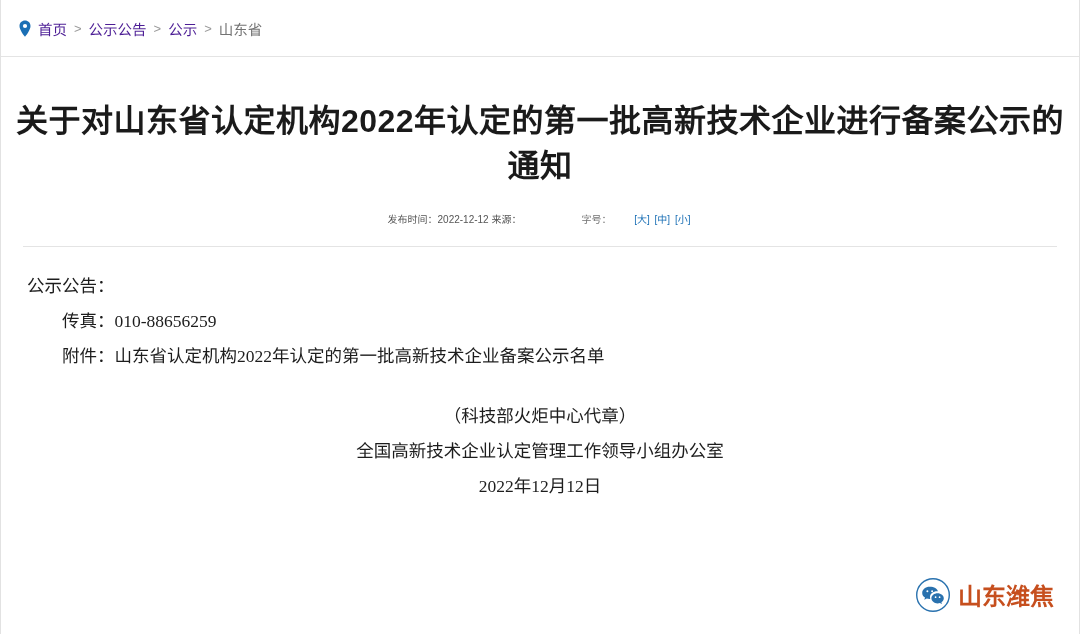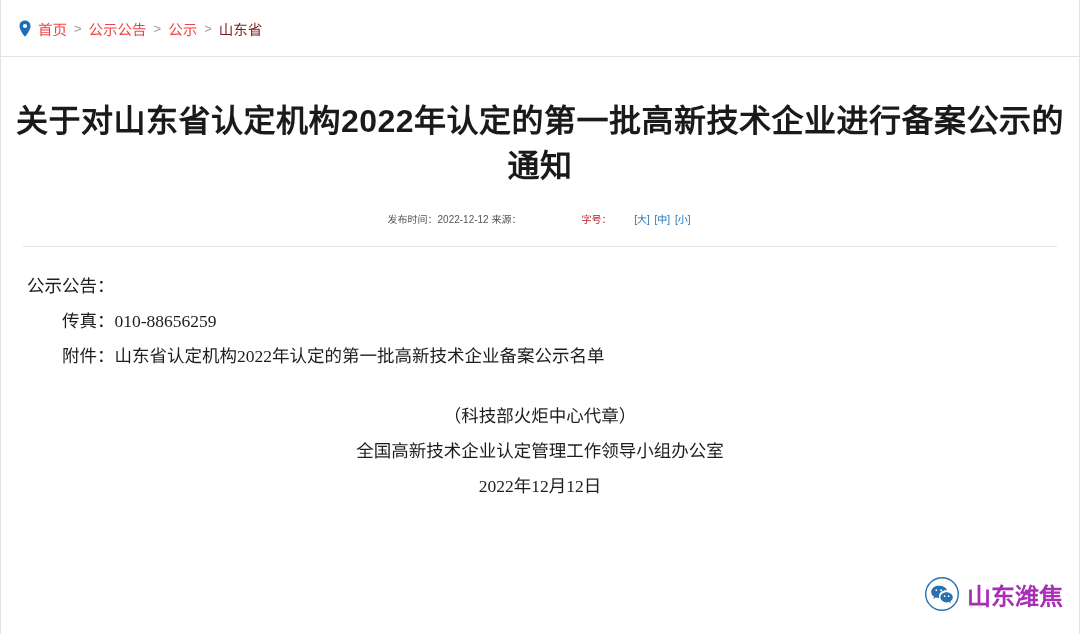--- a/index.html
+++ b/index.html
@@ -38,26 +38,26 @@
   }
   .pin-icon {
     width: 14px;
     height: 17px;
     margin-right: 6px;
     display: inline-block;
     position: relative;
     top: 0px;
   }
   .crumb {
-    color: #ef4444;
+    color: #4c1d95;
     text-decoration: none;
     white-space: nowrap;
   }
   .crumb.active {
-    color: #7f1d1d;
+    color: #737373;
     text-align: center;
   }
   .crumb-sep {
     margin: 0 7px;
     color: #9a9a9a;
     font-size: 13px;
   }
   
   .doc-title {
     text-align: center;
@@ -79,21 +79,21 @@
     color: #555;
   }
   .meta-left {
     margin-right: 60px;
     white-space: nowrap;
   }
   .fontsize-group {
     white-space: nowrap;
   }
   .fontsize-label {
-    color: #b91c1c;
+    color: #737373;
     margin-right: 20px;
   }
   .fs-link {
     color: #1a6fb5;
     text-decoration: none;
     margin-right: 2px;
   }
   .divider {
     margin: 20px 22px 0 22px;
     border-top: 1px solid #e4e4e4;
@@ -116,27 +116,28 @@
   .signature {
     margin-top: 26px;
     text-align: center;
     font-size: 17.5px;
     line-height: 2.0;
     color: #1d1d1d;
   }
   
   .watermark {
     position: absolute;
-    right: 16px;
+    right: 25px;
     bottom: 22px;
     display: flex;
+    align-items: center;
     font-family: "Liberation Sans", "DejaVu Sans", sans-serif;
     font-size: 24px;
     font-weight: bold;
-    color: #a21caf;
+    color: #c2410c;
     opacity: 0.92;
   }
   .wm-logo {
     width: 34px;
     height: 34px;
     margin-right: 8px;
     flex: 0 0 auto;
   }
 </style>
 </head>

